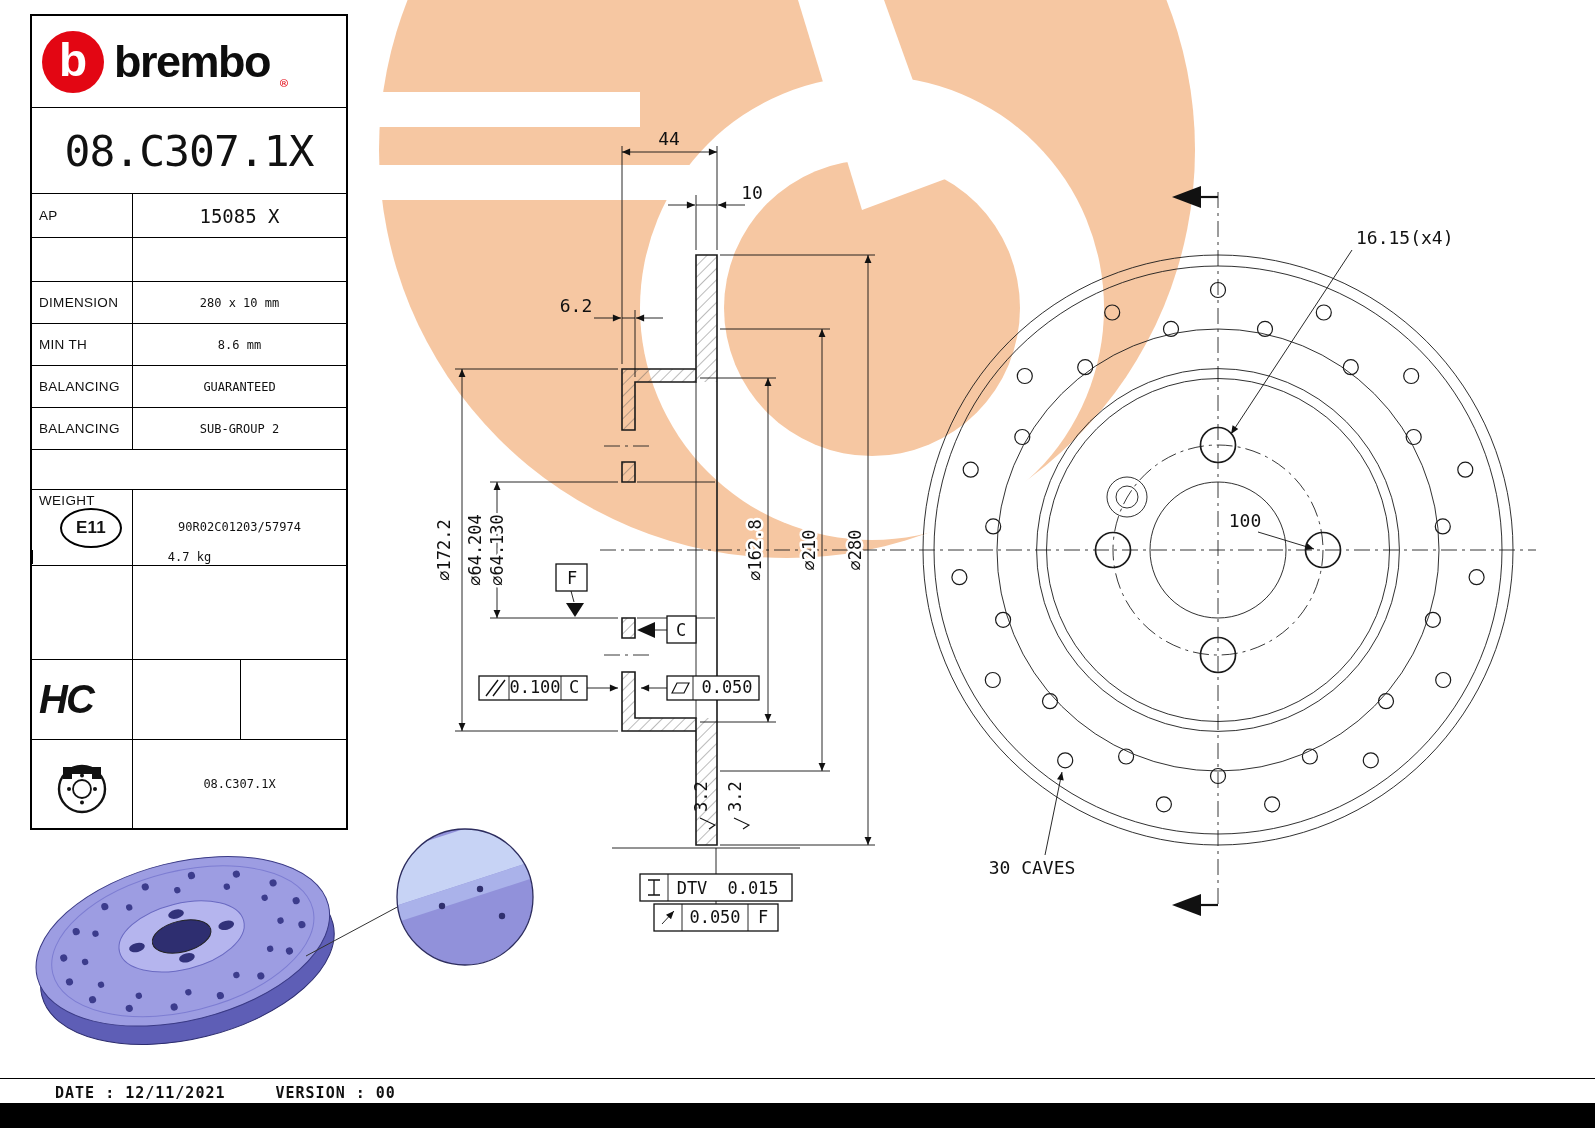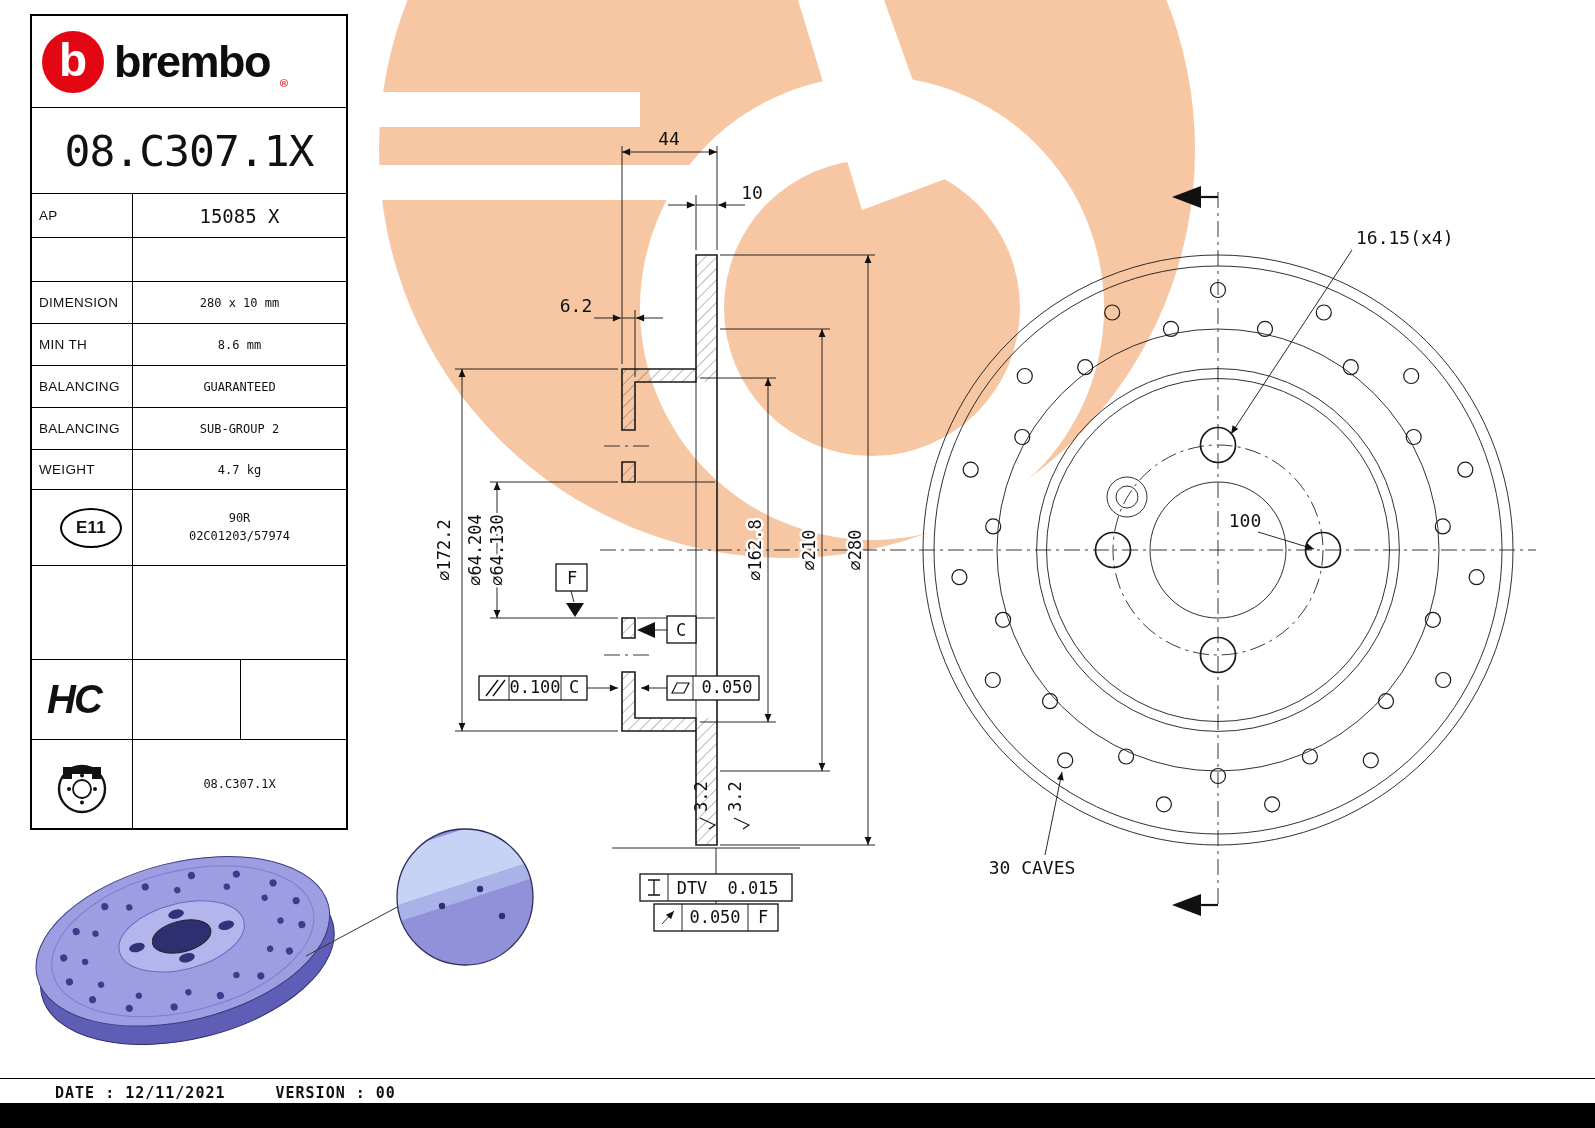--- a/index.html
+++ b/index.html
@@ -21,30 +21,30 @@
   .r-logo{height:92px;align-items:center;padding-left:10px;gap:10px;}
   .logo-disc{width:62px;height:62px;border-radius:50%;background:#e30613;display:flex;
              align-items:center;justify-content:center;flex:0 0 62px;}
   .logo-b{color:#fff;font-family:"Liberation Sans",sans-serif;font-weight:900;font-size:46px;
           line-height:1;transform:translateY(-2px);}
   .logo-word{font-family:"Liberation Sans",sans-serif;font-weight:900;font-size:45px;
              letter-spacing:-1.5px;color:#0d0d0d;}
   .logo-reg{font-size:13px;color:#e30613;align-self:flex-end;margin-bottom:16px;}
   .r-part{height:86px;align-items:center;justify-content:center;}
   .part-no{font-size:43px;letter-spacing:-1px;}
-  .h44{height:44px;} .h42{height:42px;} .h40{height:40px;}
+  .h44{height:44px;} .h42{height:42px;} .h40{height:40px;flex-direction:column;}
   .r-e11{height:76px;}
   .e11-badge{display:inline-flex;width:62px;height:40px;border:2.2px solid #000;
              border-radius:50%;align-items:center;justify-content:center;margin-left:12px;
              font-family:"Liberation Sans",sans-serif;font-weight:bold;font-size:17px;}
-  .e11-val{flex-direction:column;justify-content:center;font-size:17px;line-height:1.45;}
+  .e11-val{flex-direction:row;justify-content:center;font-size:17px;line-height:1.45;}
   .r-empty2{height:94px;}
   .r-hc{height:80px;}
   .hc-mark{font-family:"Liberation Sans",sans-serif;font-weight:900;font-style:italic;
-           font-size:40px;letter-spacing:-2px;margin-left:8px;}
+           font-size:40px;letter-spacing:-2px;}
   .hc-val{position:relative;}
   .hc-val::after{content:'';position:absolute;left:50%;top:0;bottom:0;border-left:1.6px solid #000;}
   .r-disc{height:88px;}
   .disc-cell{justify-content:center;padding-left:0!important;}
   .part2{font-size:30px;}
 
   
   .footer-line{position:absolute;left:0;right:0;top:1078px;border-top:1.6px solid #000;z-index:3;}
   .footer-text{position:absolute;left:55px;top:1084px;font-size:15px;font-weight:bold;
                letter-spacing:1px;z-index:3;display:flex;gap:10px;}

